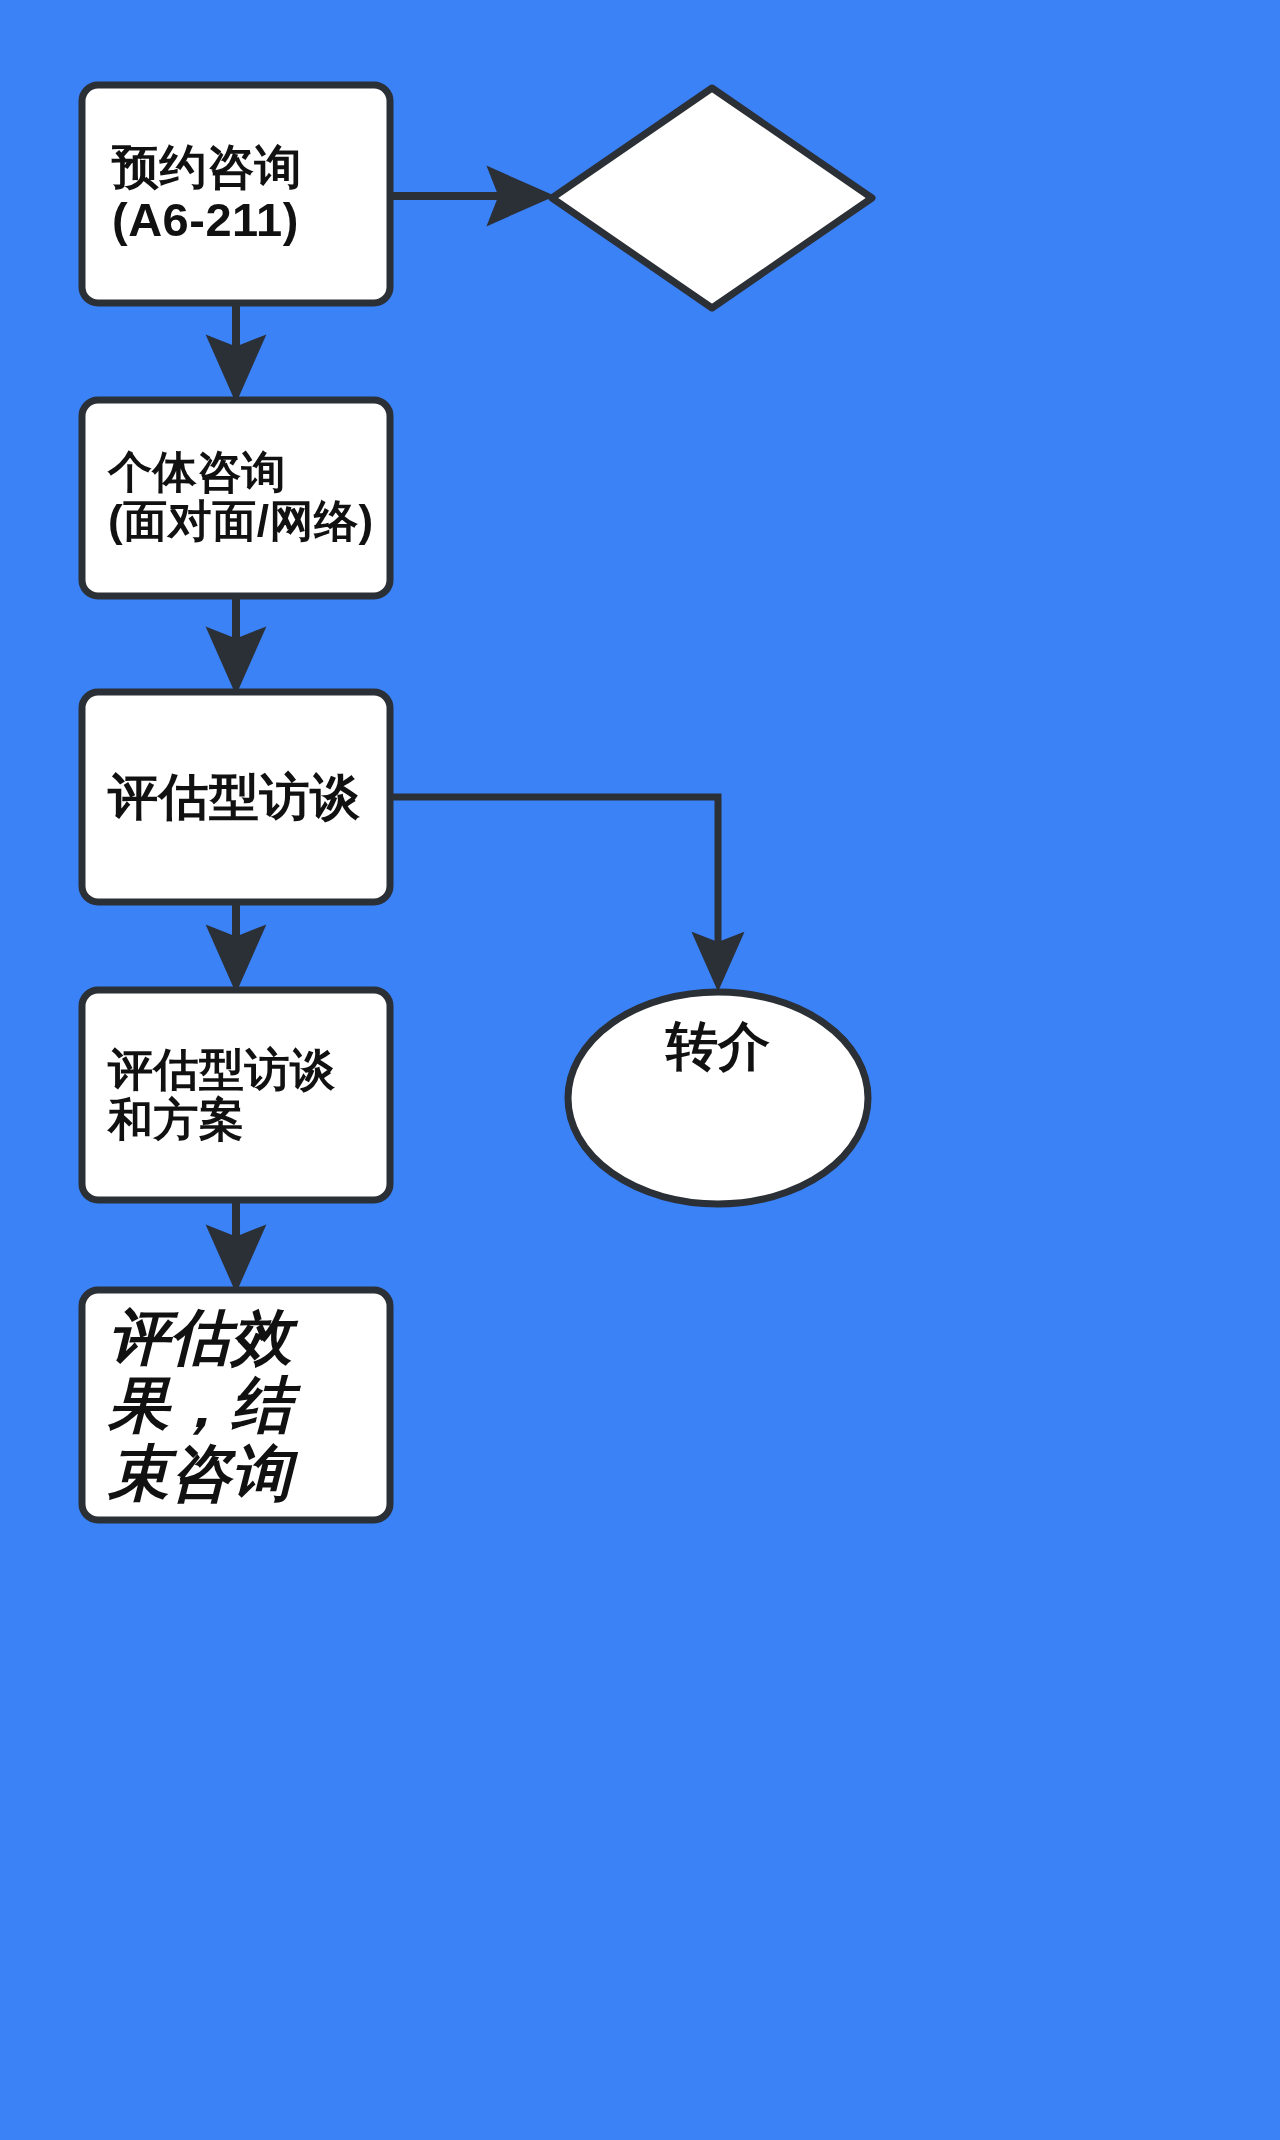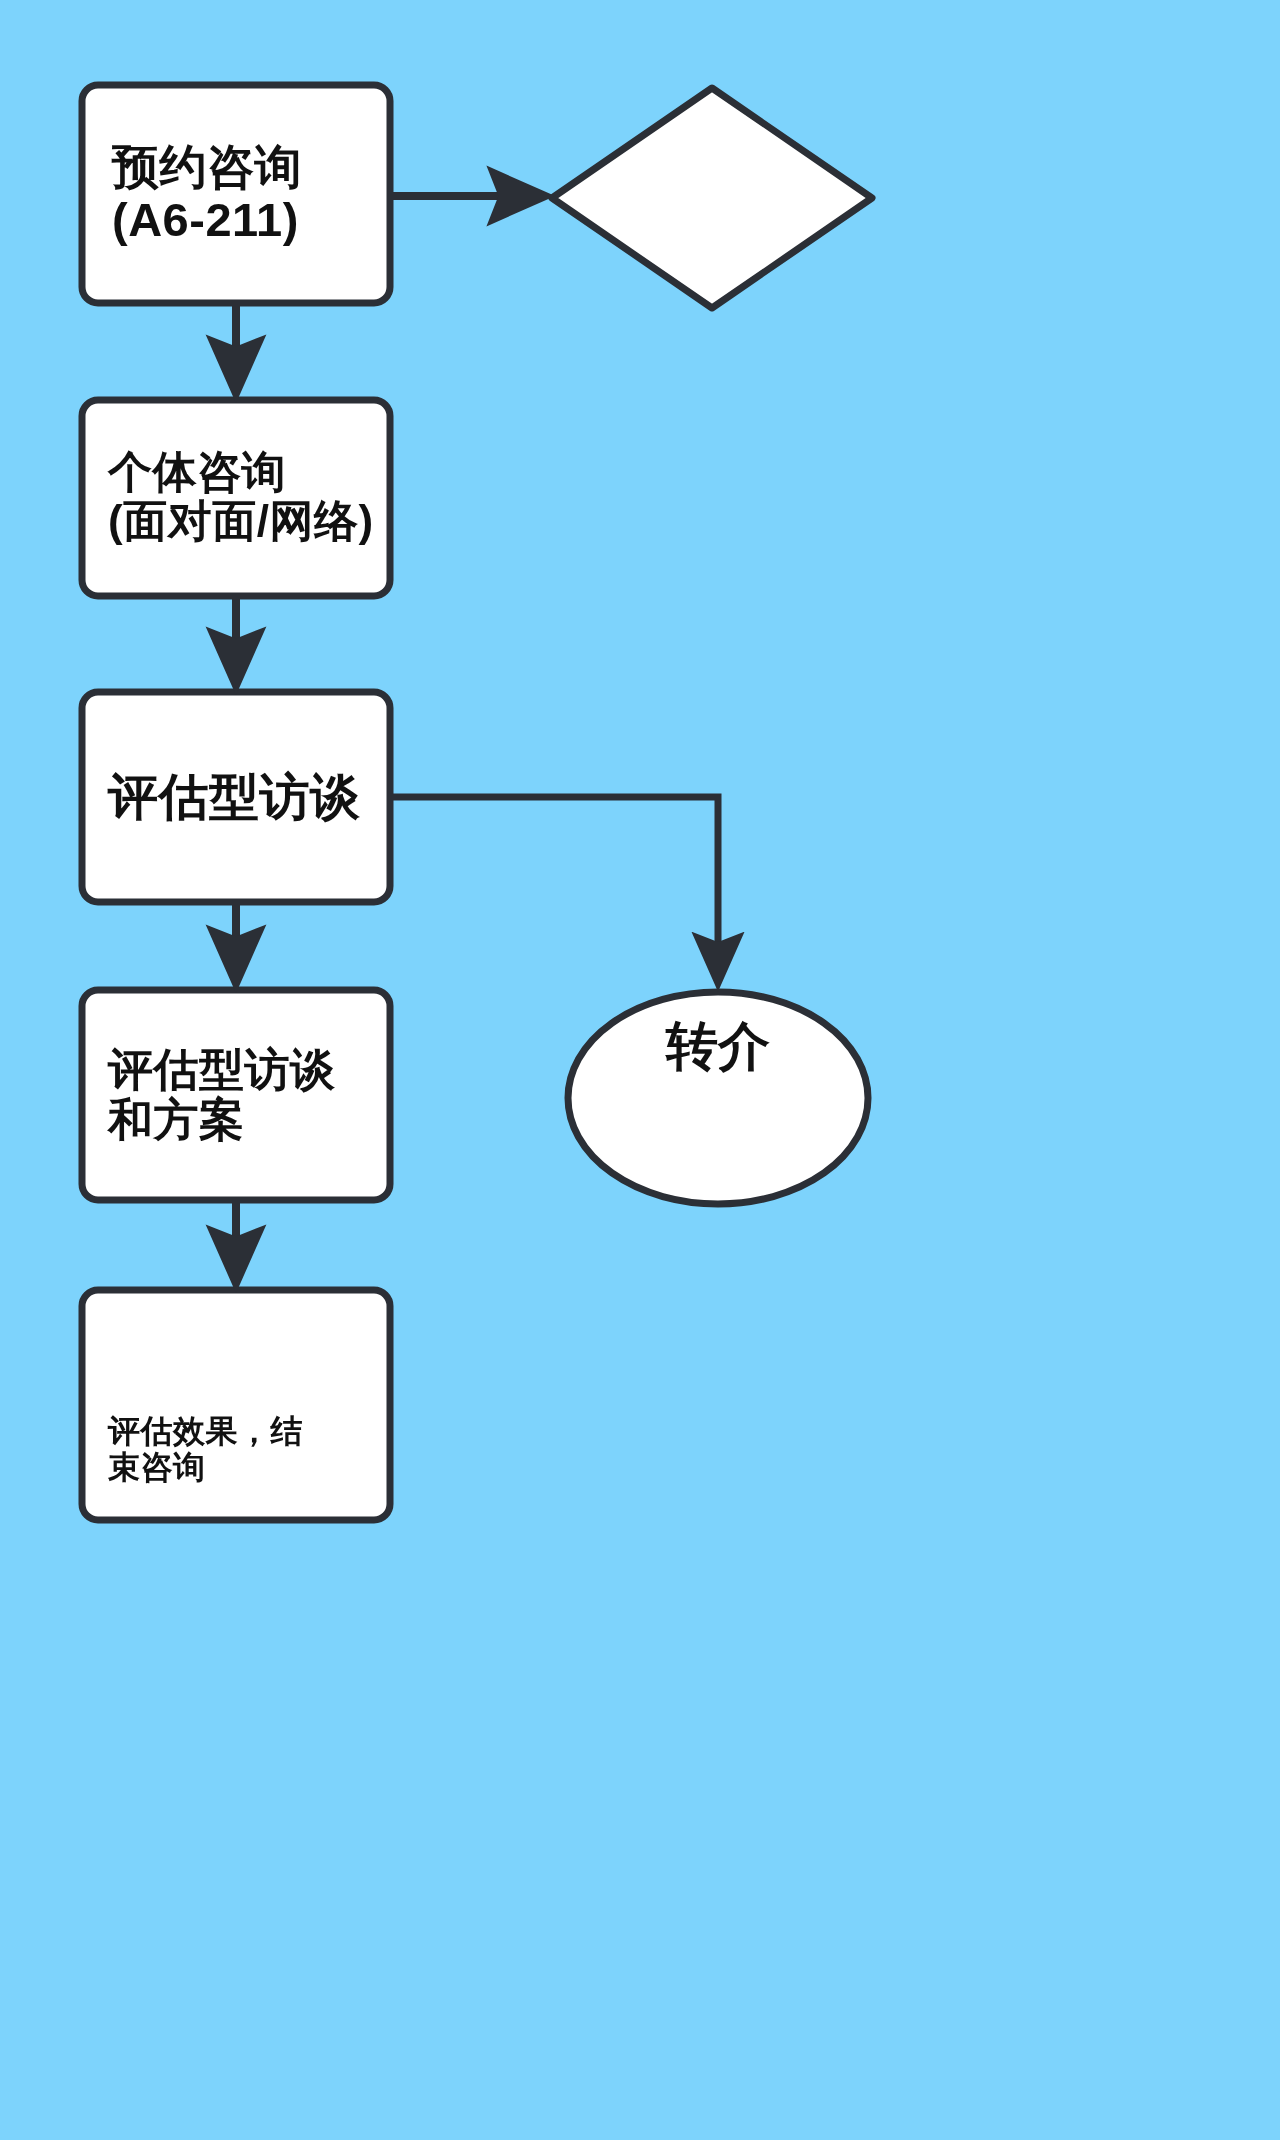--- a/index.html
+++ b/index.html
@@ -7,21 +7,21 @@
     padding: 0;
     background: #ffffff;
   }
   body {
     font-family: "Liberation Sans", "DejaVu Sans", sans-serif;
   }
   #canvas {
     position: relative;
     width: 1280px;
     height: 2140px;
-    background: #7dd3fc;
+    background: #3b82f6;
     overflow: hidden;
   }
   svg.layer {
     position: absolute;
     top: 0;
     left: 0;
     width: 1280px;
     height: 2140px;
   }
   .node-label {
@@ -92,16 +92,16 @@
   <div class="node-label label-box" style="left:108px; top:692px; width:290px; height:210px; font-size:50px;">评估型访谈</div>
 
   <div class="node-label label-box" style="left:108px; top:398px; width:290px; height:196px; font-size:44px;">个体咨询
 (面对面/网络)</div>
 
   <div class="node-label label-center" style="left:568px; top:940px; width:300px; height:212px;">转介</div>
 
   <div class="node-label label-box" style="left:108px; top:990px; width:290px; height:210px; font-size:45px;">评估型访谈
 和方案</div>
 
-  <div class="node-label label-box" style="left:108px; top:1335px; width:290px; height:230px; font-size:32px;">评估效果，结
+  <div class="node-label label-box" style="left:108px; top:1290px; width:290px; height:230px; font-size:61px;font-style:italic;">评估效果，结
 束咨询</div>
 
 </div>
 
 </body></html>

